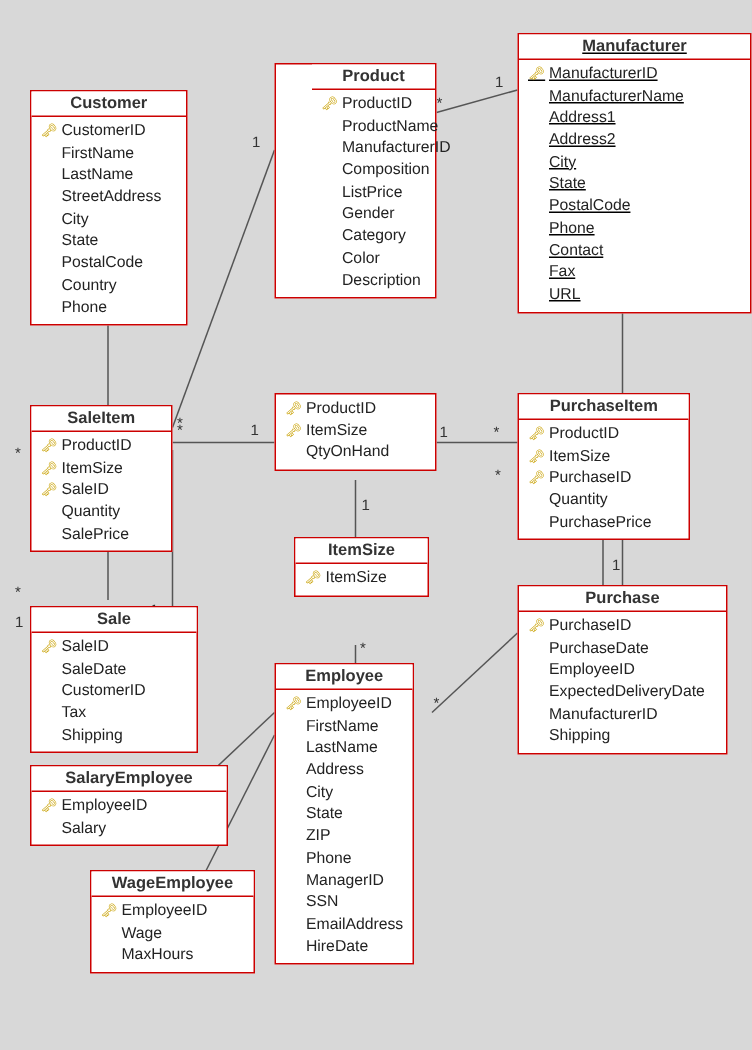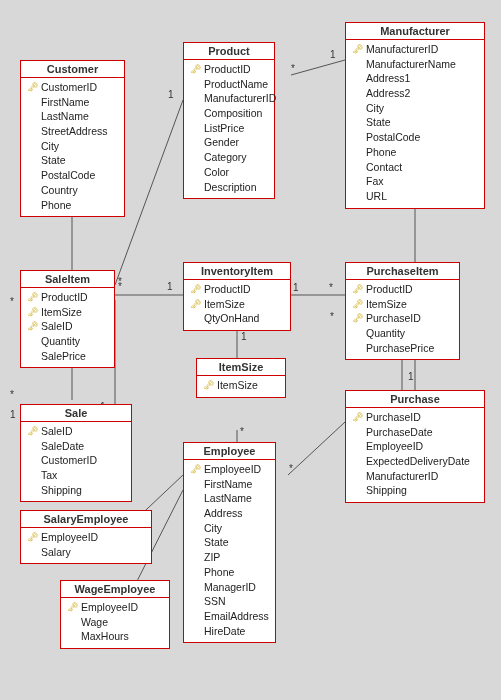--- a/index.html
+++ b/index.html
@@ -153,21 +153,21 @@
           <div class="table-row">
             <span class="key-icon"></span>
             <span class="field-name">Country</span>
           </div>
           <div class="table-row">
             <span class="key-icon"></span>
             <span class="field-name">Phone</span>
           </div>
         </div>
       </div>
-      <div class="table-box" style="left: 183px; top: 42px; width: 92px;">
+      <div class="table-box" style="left: 183px; top: 42px; width: 108px; padding-left: 24px;">
         <div class="table-header">Product</div>
         <div class="table-body">
           <div class="table-row">
             <span class="key-icon" style="font-size: 9px;">🗝</span>
             <span class="field-name">ProductID</span>
           </div>
           <div class="table-row">
             <span class="key-icon"></span>
             <span class="field-name">ProductName</span>
           </div>
@@ -194,21 +194,21 @@
           <div class="table-row">
             <span class="key-icon"></span>
             <span class="field-name">Color</span>
           </div>
           <div class="table-row">
             <span class="key-icon"></span>
             <span class="field-name">Description</span>
           </div>
         </div>
       </div>
-      <div class="table-box" style="left: 345px; top: 22px; width: 140px;">
+      <div class="table-box" style="left: 345px; top: 22px; width: 156px; text-decoration: underline;">
         <div class="table-header">Manufacturer</div>
         <div class="table-body">
           <div class="table-row">
             <span class="key-icon" style="font-size: 9px;">🗝</span>
             <span class="field-name">ManufacturerID</span>
           </div>
           <div class="table-row">
             <span class="key-icon"></span>
             <span class="field-name">ManufacturerName</span>
           </div>
@@ -269,21 +269,20 @@
             <span class="key-icon"></span>
             <span class="field-name">Quantity</span>
           </div>
           <div class="table-row">
             <span class="key-icon"></span>
             <span class="field-name">SalePrice</span>
           </div>
         </div>
       </div>
       <div class="table-box" style="left: 183px; top: 262px; width: 108px;">
-        <div class="table-header">InventoryItem</div>
         <div class="table-body">
           <div class="table-row">
             <span class="key-icon" style="font-size: 9px;">🗝</span>
             <span class="field-name">ProductID</span>
           </div>
           <div class="table-row">
             <span class="key-icon" style="font-size: 9px;">🗝</span>
             <span class="field-name">ItemSize</span>
           </div>
           <div class="table-row">

